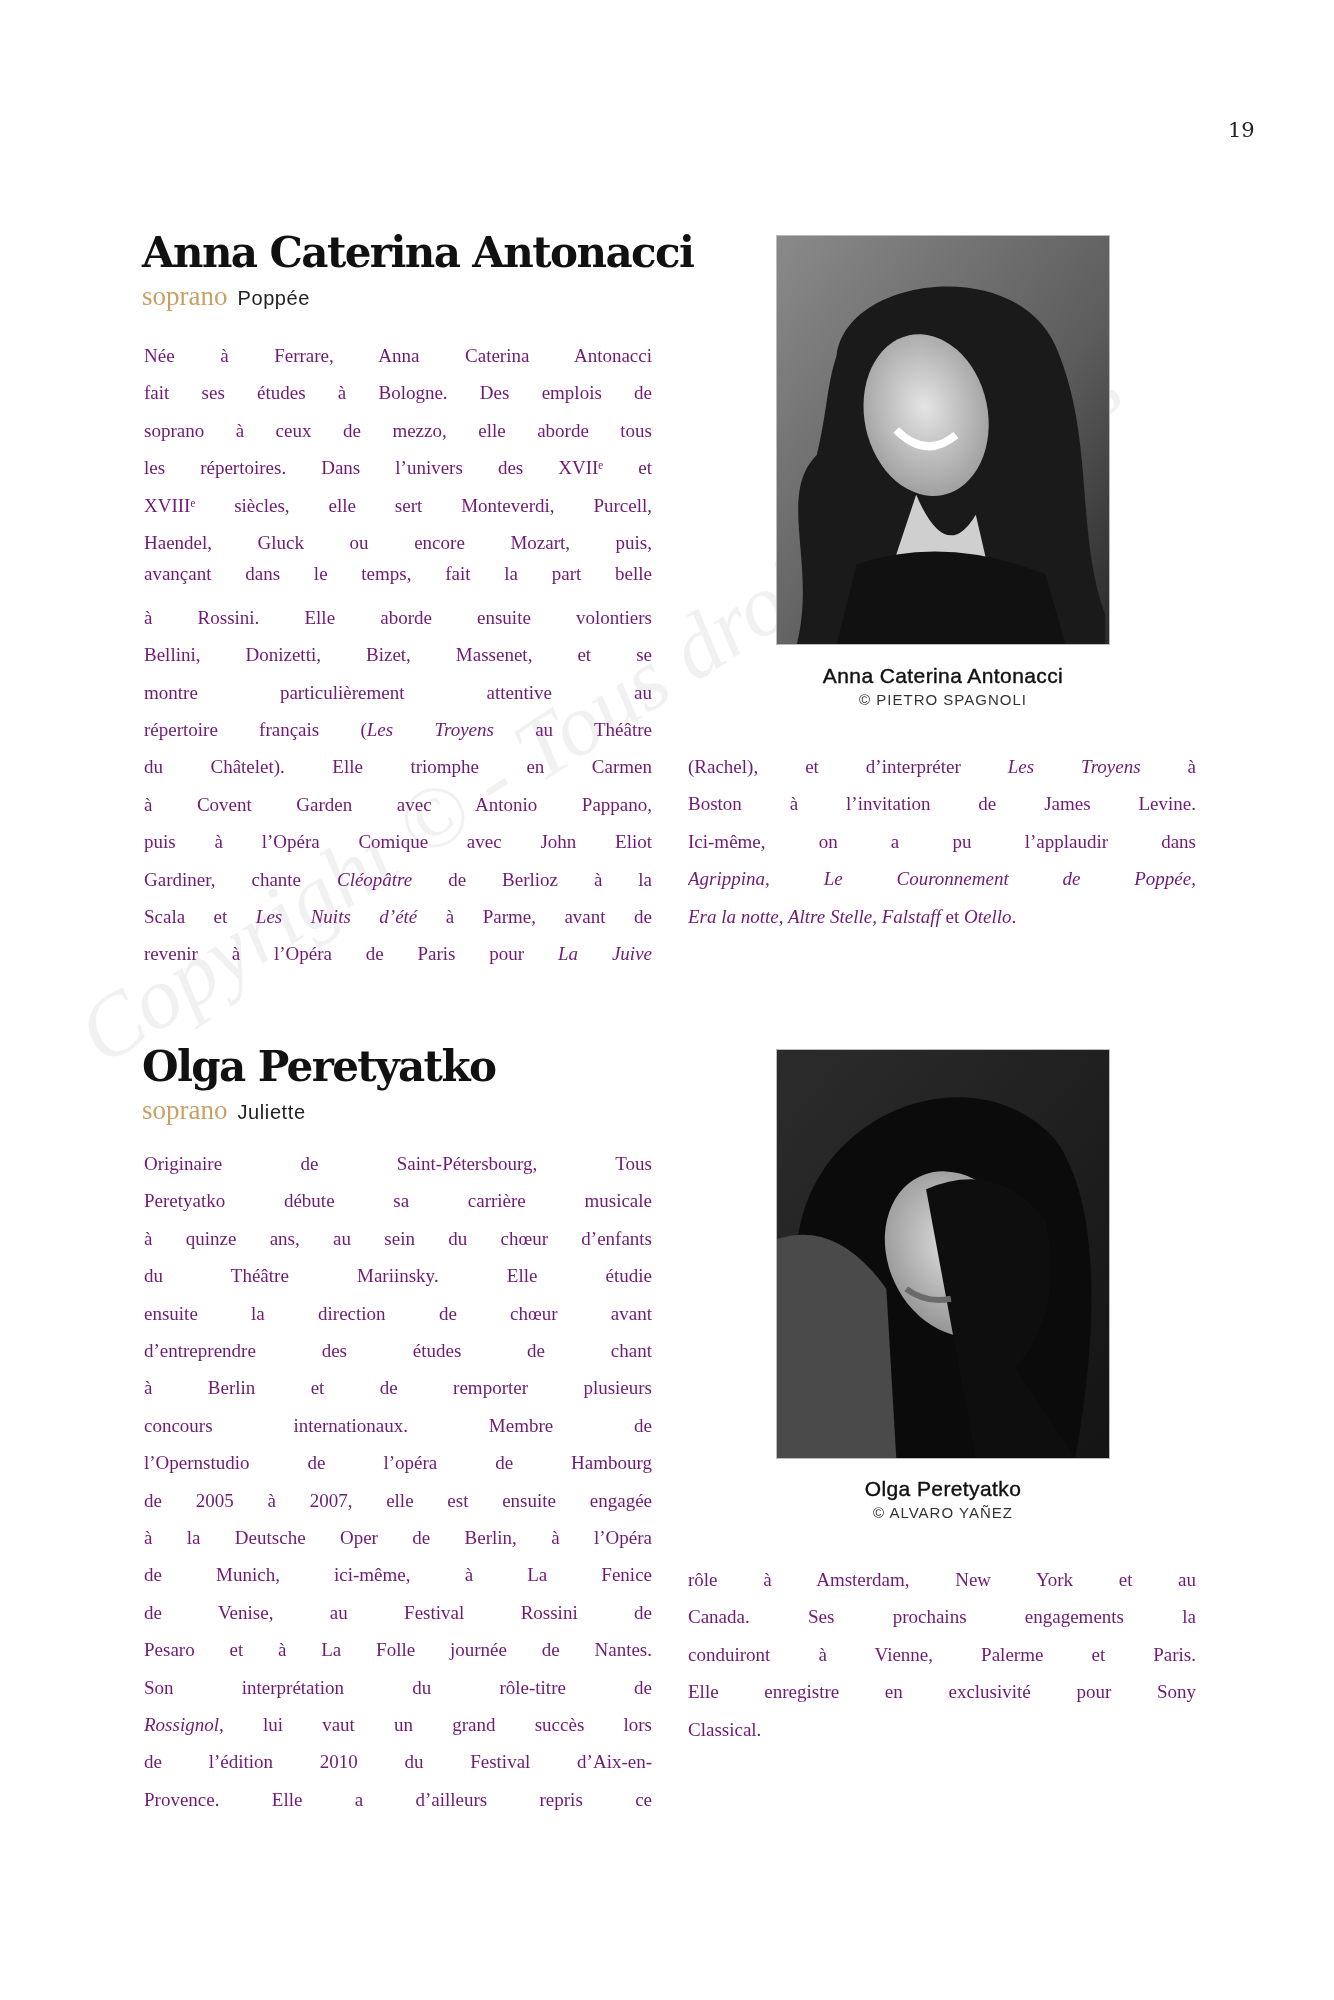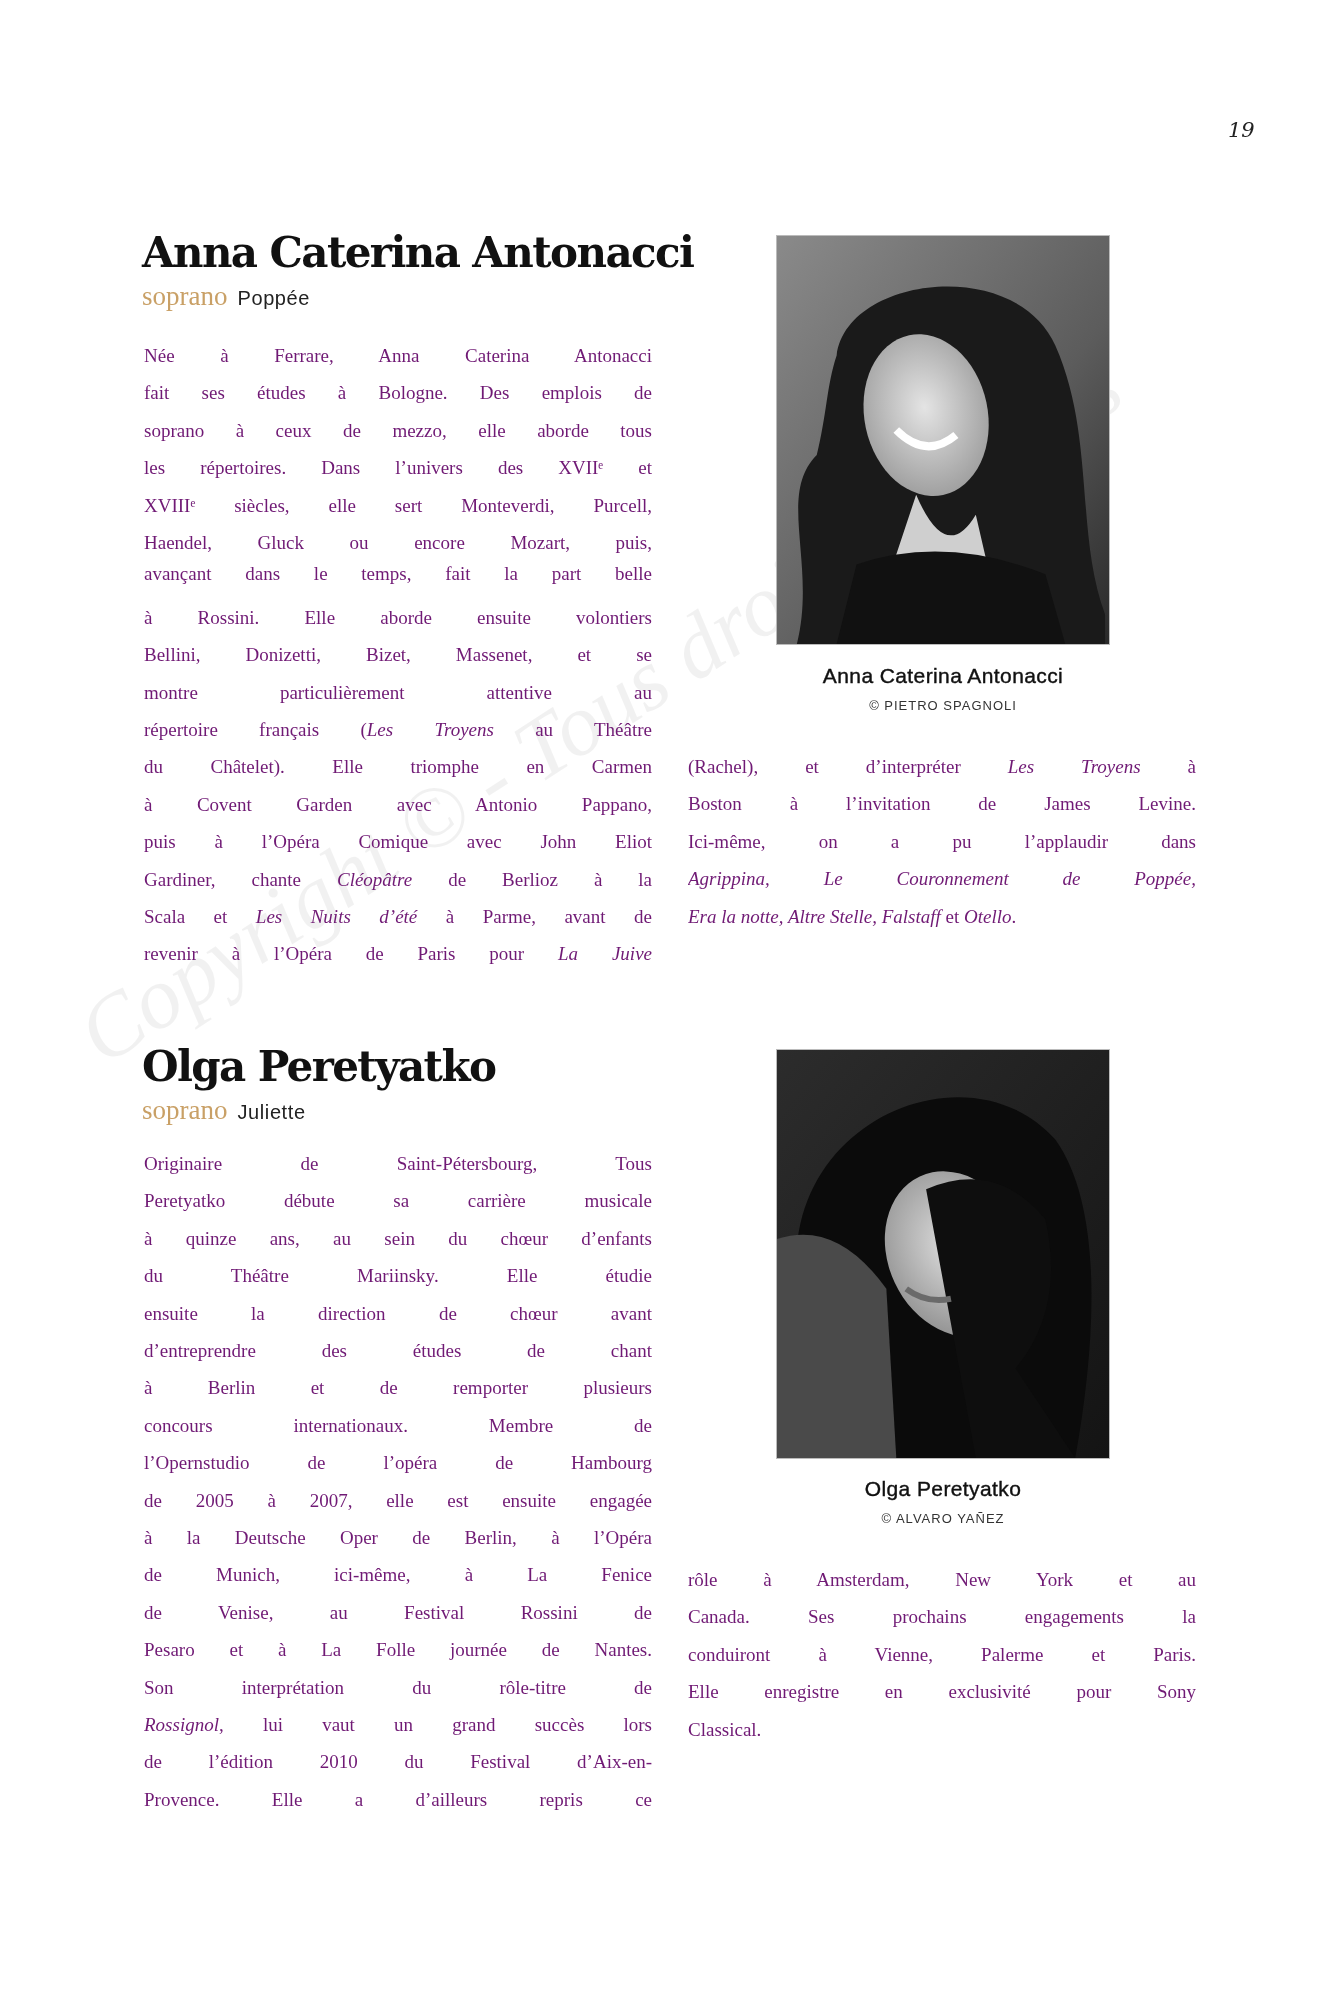--- a/index.html
+++ b/index.html
@@ -1,33 +1,33 @@
 <!DOCTYPE html>
 <html><head>
 <meta charset="utf-8">
 <style>
   html, body { margin: 0; padding: 0; background: #ffffff; }
   body { width: 1334px; height: 2000px; position: relative; overflow: hidden; font-family: "DejaVu Serif", serif; color: #1a1a1a; }
-  .page-number { position: absolute; left: 1228px; top: 118px; font-family: "DejaVu Serif", serif; font-size: 21px; color: #222; font-style: italic; }
+  .page-number { position: absolute; left: 1228px; top: 118px; font-family: "DejaVu Serif", serif; font-size: 21px; color: #222; }
   .watermark { position: absolute; left: 60px; top: 1000px; transform-origin: 0 0; transform: rotate(-33deg); font-family: "Liberation Serif", serif; font-style: italic; font-size: 88px; color: rgba(0,0,0,0.055); white-space: nowrap; pointer-events: none; }
   .name { position: absolute; left: 142px; font-family: "DejaVu Serif", serif; font-weight: bold; font-size: 42px; letter-spacing: -1.6px; color: #111; white-space: nowrap; line-height: 1; }
   .role-line { position: absolute; left: 142px; white-space: nowrap; line-height: 1; }
   .voice { font-family: "Liberation Serif", serif; font-size: 27px; color: #c9a066; }
   .role { font-family: "Liberation Sans", sans-serif; font-size: 20px; color: #222; letter-spacing: 0.6px; margin-left: 10px; }
   .col { position: absolute; width: 508px; }
   .col.left { left: 144px; }
   .col.right { left: 688px; }
   .line { position: absolute; left: 0; width: 508px; height: 37px; font-family: "Liberation Serif", serif; font-size: 19px; line-height: 37px; text-align: justify; text-align-last: justify; white-space: nowrap; color: #701a75; }
   .line.last { text-align-last: left; }
   .line i { font-style: italic; }
   .photo { position: absolute; left: 776px; width: 334px; height: 410px; overflow: hidden; background: #555; border: 1px solid #bbb; box-sizing: border-box; }
   .photo svg { display: block; width: 100%; height: 100%; }
   .caption { position: absolute; left: 776px; width: 334px; text-align: center; }
   .caption-name { display: block; font-family: "Liberation Sans", sans-serif; font-size: 21px; font-weight: normal; letter-spacing: 0.4px; color: #111; line-height: 24px; -webkit-text-stroke: 0.4px #111; }
-  .caption-credit { display: block; font-family: "Liberation Sans", sans-serif; font-size: 13px; letter-spacing: 1px; color: #333; line-height: 18px; margin-top: 9px; text-transform: uppercase; }
+  .caption-credit { display: block; font-family: "Liberation Sans", sans-serif; font-size: 15px; letter-spacing: 1px; color: #333; line-height: 18px; margin-top: 3px; text-transform: uppercase; }
 </style>
 </head>
 <body>
 
 <div>
 
   <div class="page-number">19</div>
 
   <div class="watermark">Copyright © - Tous droits réservés</div>
 

